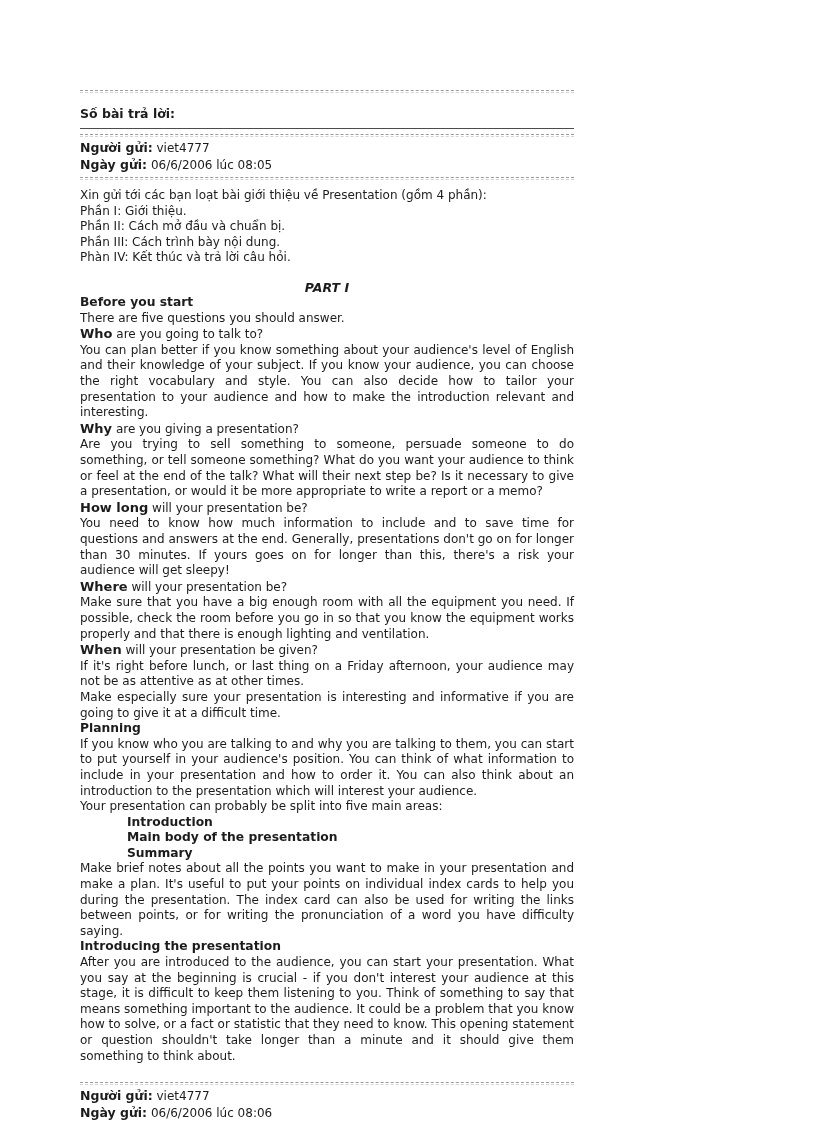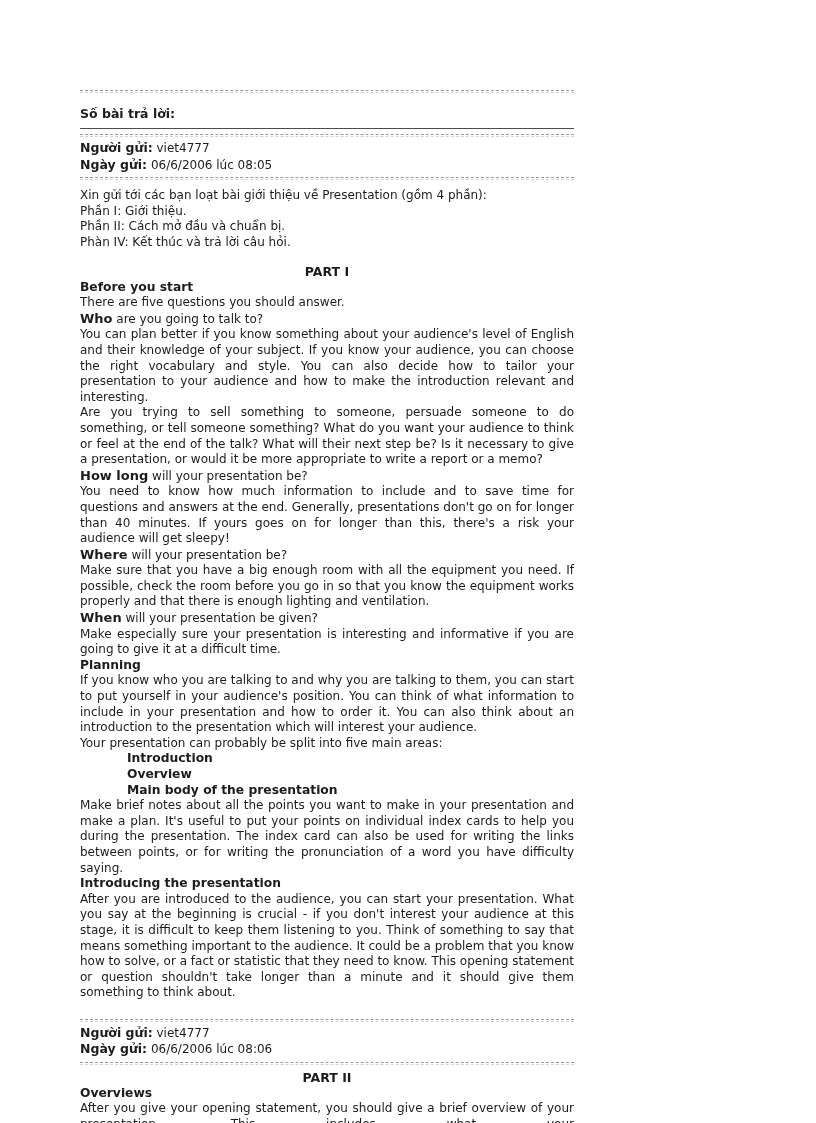--- a/index.html
+++ b/index.html
@@ -33,20 +33,21 @@
   }
   .post-meta { padding: 3px 0 4px 0; }
   .post-meta .line { line-height: 16.5px; }
   .post-meta .line b { font-size: 12.5px; margin-top: 19px; }
   .intro .line { line-height: 15.5px; }
   .center-bold {
     text-align: center;
     font-weight: bold;
     font-size: 12.5px;
     line-height: 15.6px;
+    font-style: italic;
   }
   .bold-line {
     font-weight: bold;
     font-size: 12.3px;
     line-height: 15.6px;
   }
   .para {
     text-align: justify;
     line-height: 15.6px;
   }
@@ -72,42 +73,45 @@
       <div class="post-meta">
         <div class="line"><b>Người gửi:</b> <span>viet4777</span></div>
         <div class="line"><b>Ngày gửi:</b> <span>06/6/2006 lúc 08:05</span></div>
       </div>
       <div class="divider"></div>
       <div class="spacer" style="height: 8px;"></div>
       <div class="intro">
         <div class="line">Xin gửi tới các bạn loạt bài giới thiệu về Presentation (gồm 4 phần):</div>
         <div class="line">Phần I: Giới thiệu.</div>
         <div class="line">Phần II: Cách mở đầu và chuẩn bị.</div>
+        <div class="line">Phần III: Cách trình bày nội dung.</div>
         <div class="line">Phàn IV: Kết thúc và trả lời câu hỏi.</div>
       </div>
       <div class="spacer" style="height: 14px;"></div>
       <div class="center-bold">PART I</div>
       <div class="bold-line">Before you start</div>
       <div class="para">There are five questions you should answer.</div>
       <div class="para"><b>Who</b><span> are you going to talk to?</span></div>
       <div class="para">You can plan better if you know something about your audience's level of English and their knowledge of your subject. If you know your audience, you can choose the right vocabulary and style. You can also decide how to tailor your presentation to your audience and how to make the introduction relevant and interesting.</div>
+      <div class="para"><b>Why</b><span> are you giving a presentation?</span></div>
       <div class="para">Are you trying to sell something to someone, persuade someone to do something, or tell someone something? What do you want your audience to think or feel at the end of the talk? What will their next step be? Is it necessary to give a presentation, or would it be more appropriate to write a report or a memo?</div>
       <div class="para"><b>How long</b><span> will your presentation be?</span></div>
-      <div class="para">You need to know how much information to include and to save time for questions and answers at the end. Generally, presentations don't go on for longer than 40 minutes. If yours goes on for longer than this, there's a risk your audience will get sleepy!</div>
+      <div class="para">You need to know how much information to include and to save time for questions and answers at the end. Generally, presentations don't go on for longer than 30 minutes. If yours goes on for longer than this, there's a risk your audience will get sleepy!</div>
       <div class="para"><b>Where</b><span> will your presentation be?</span></div>
       <div class="para">Make sure that you have a big enough room with all the equipment you need. If possible, check the room before you go in so that you know the equipment works properly and that there is enough lighting and ventilation.</div>
       <div class="para"><b>When</b><span> will your presentation be given?</span></div>
+      <div class="para">If it's right before lunch, or last thing on a Friday afternoon, your audience may not be as attentive as at other times.</div>
       <div class="para">Make especially sure your presentation is interesting and informative if you are going to give it at a difficult time.</div>
       <div class="bold-line">Planning</div>
       <div class="para">If you know who you are talking to and why you are talking to them, you can start to put yourself in your audience's position. You can think of what information to include in your presentation and how to order it. You can also think about an introduction to the presentation which will interest your audience.</div>
       <div class="para">Your presentation can probably be split into five main areas:</div>
       <div class="bold-list">
         <div class="item">Introduction</div>
-        <div class="item">Overview</div>
         <div class="item">Main body of the presentation</div>
+        <div class="item">Summary</div>
       </div>
       <div class="para">Make brief notes about all the points you want to make in your presentation and make a plan. It's useful to put your points on individual index cards to help you during the presentation. The index card can also be used for writing the links between points, or for writing the pronunciation of a word you have difficulty saying.</div>
       <div class="bold-line">Introducing the presentation</div>
       <div class="para">After you are introduced to the audience, you can start your presentation. What you say at the beginning is crucial - if you don't interest your audience at this stage, it is difficult to keep them listening to you. Think of something to say that means something important to the audience. It could be a problem that you know how to solve, or a fact or statistic that they need to know. This opening statement or question shouldn't take longer than a minute and it should give them something to think about.</div>
       <div class="spacer" style="height: 18px;"></div>
       <div class="divider"></div>
       <div class="post-meta">
         <div class="line"><b>Người gửi:</b> <span>viet4777</span></div>
         <div class="line"><b>Ngày gửi:</b> <span>06/6/2006 lúc 08:06</span></div>
       </div>

